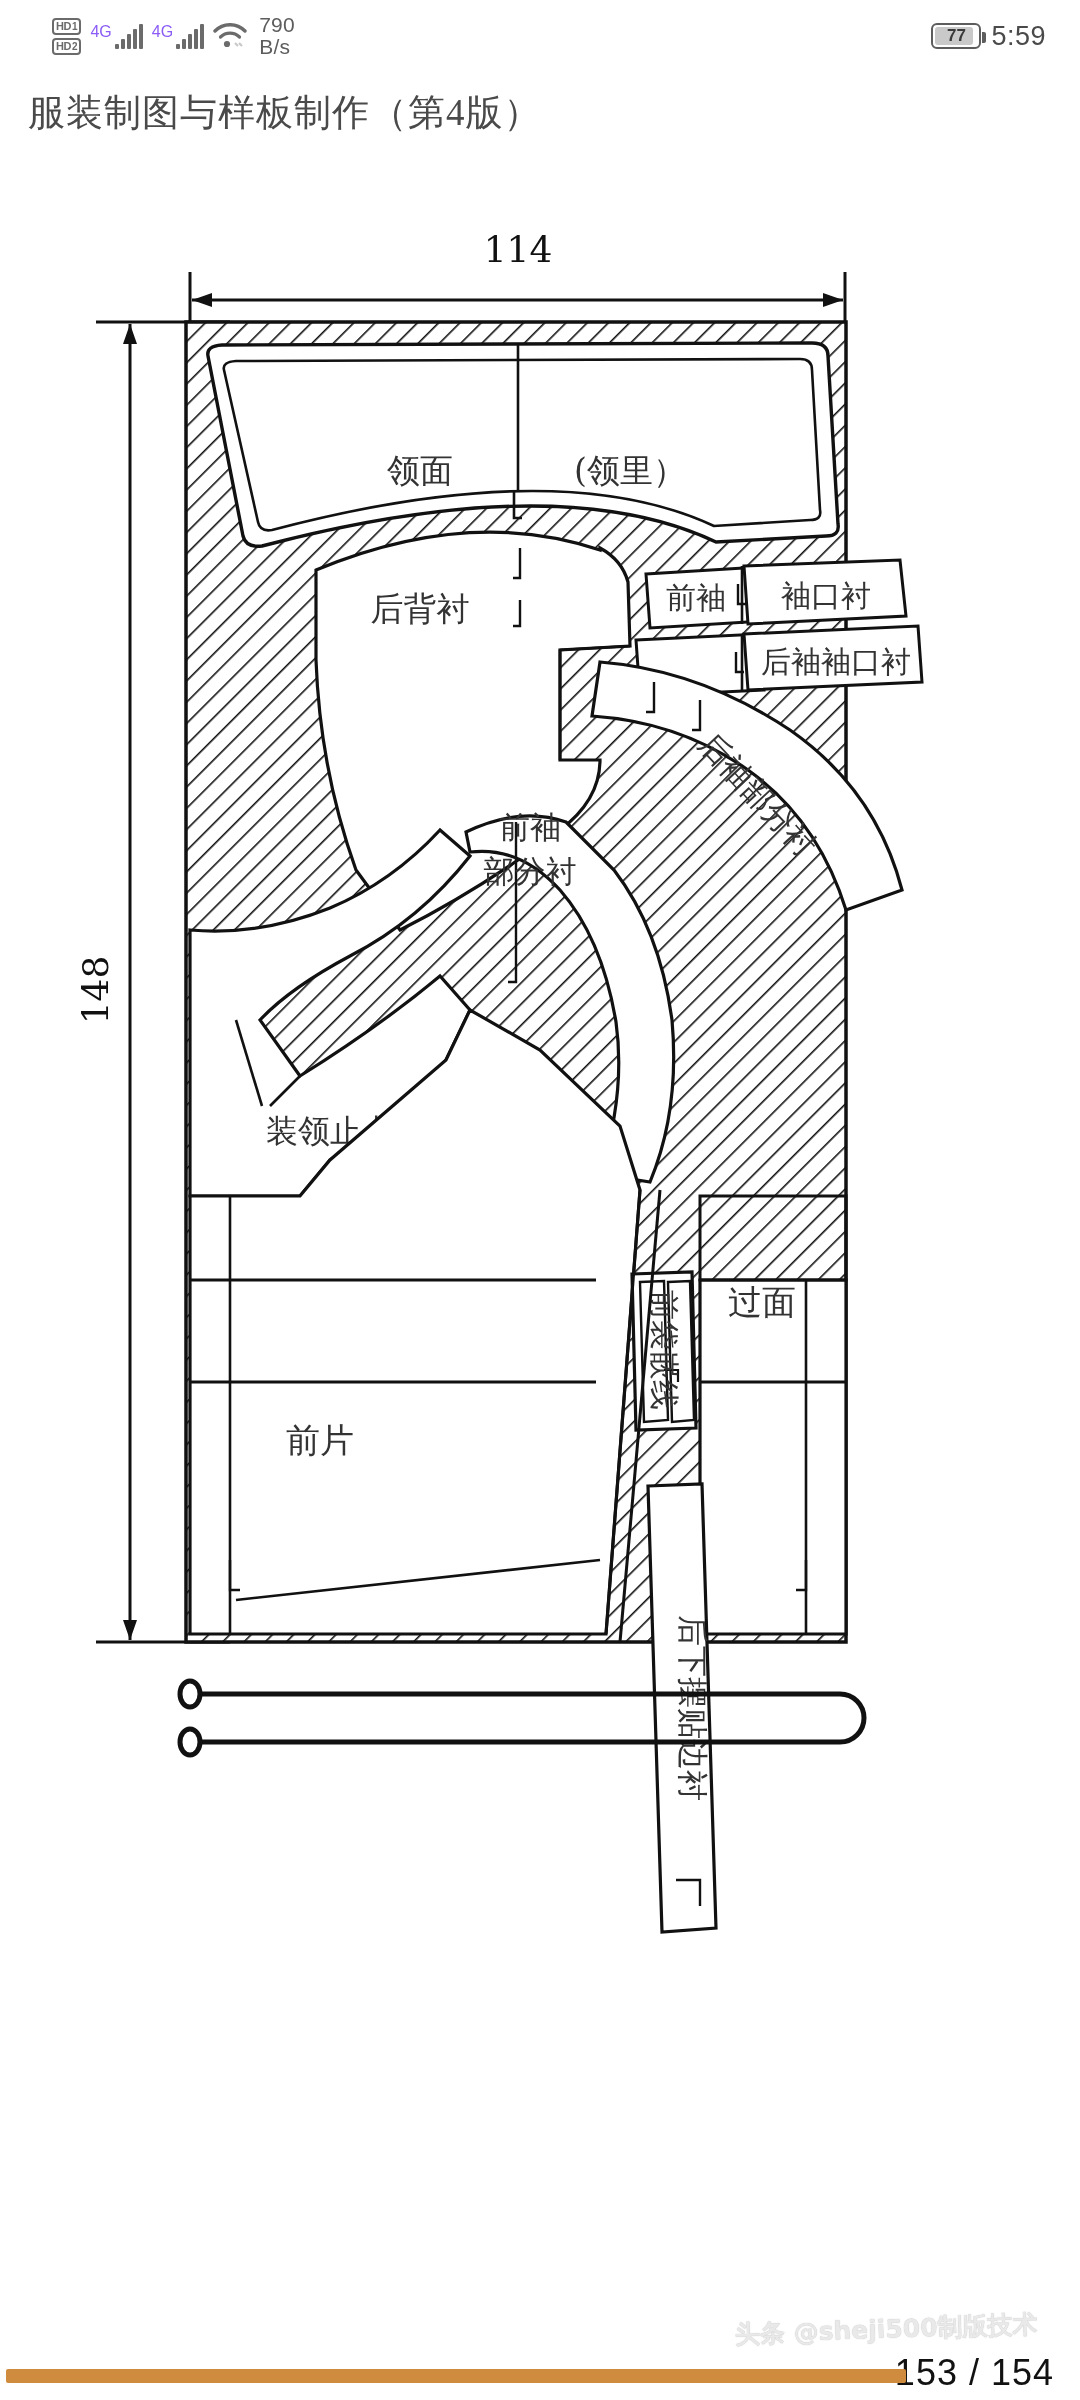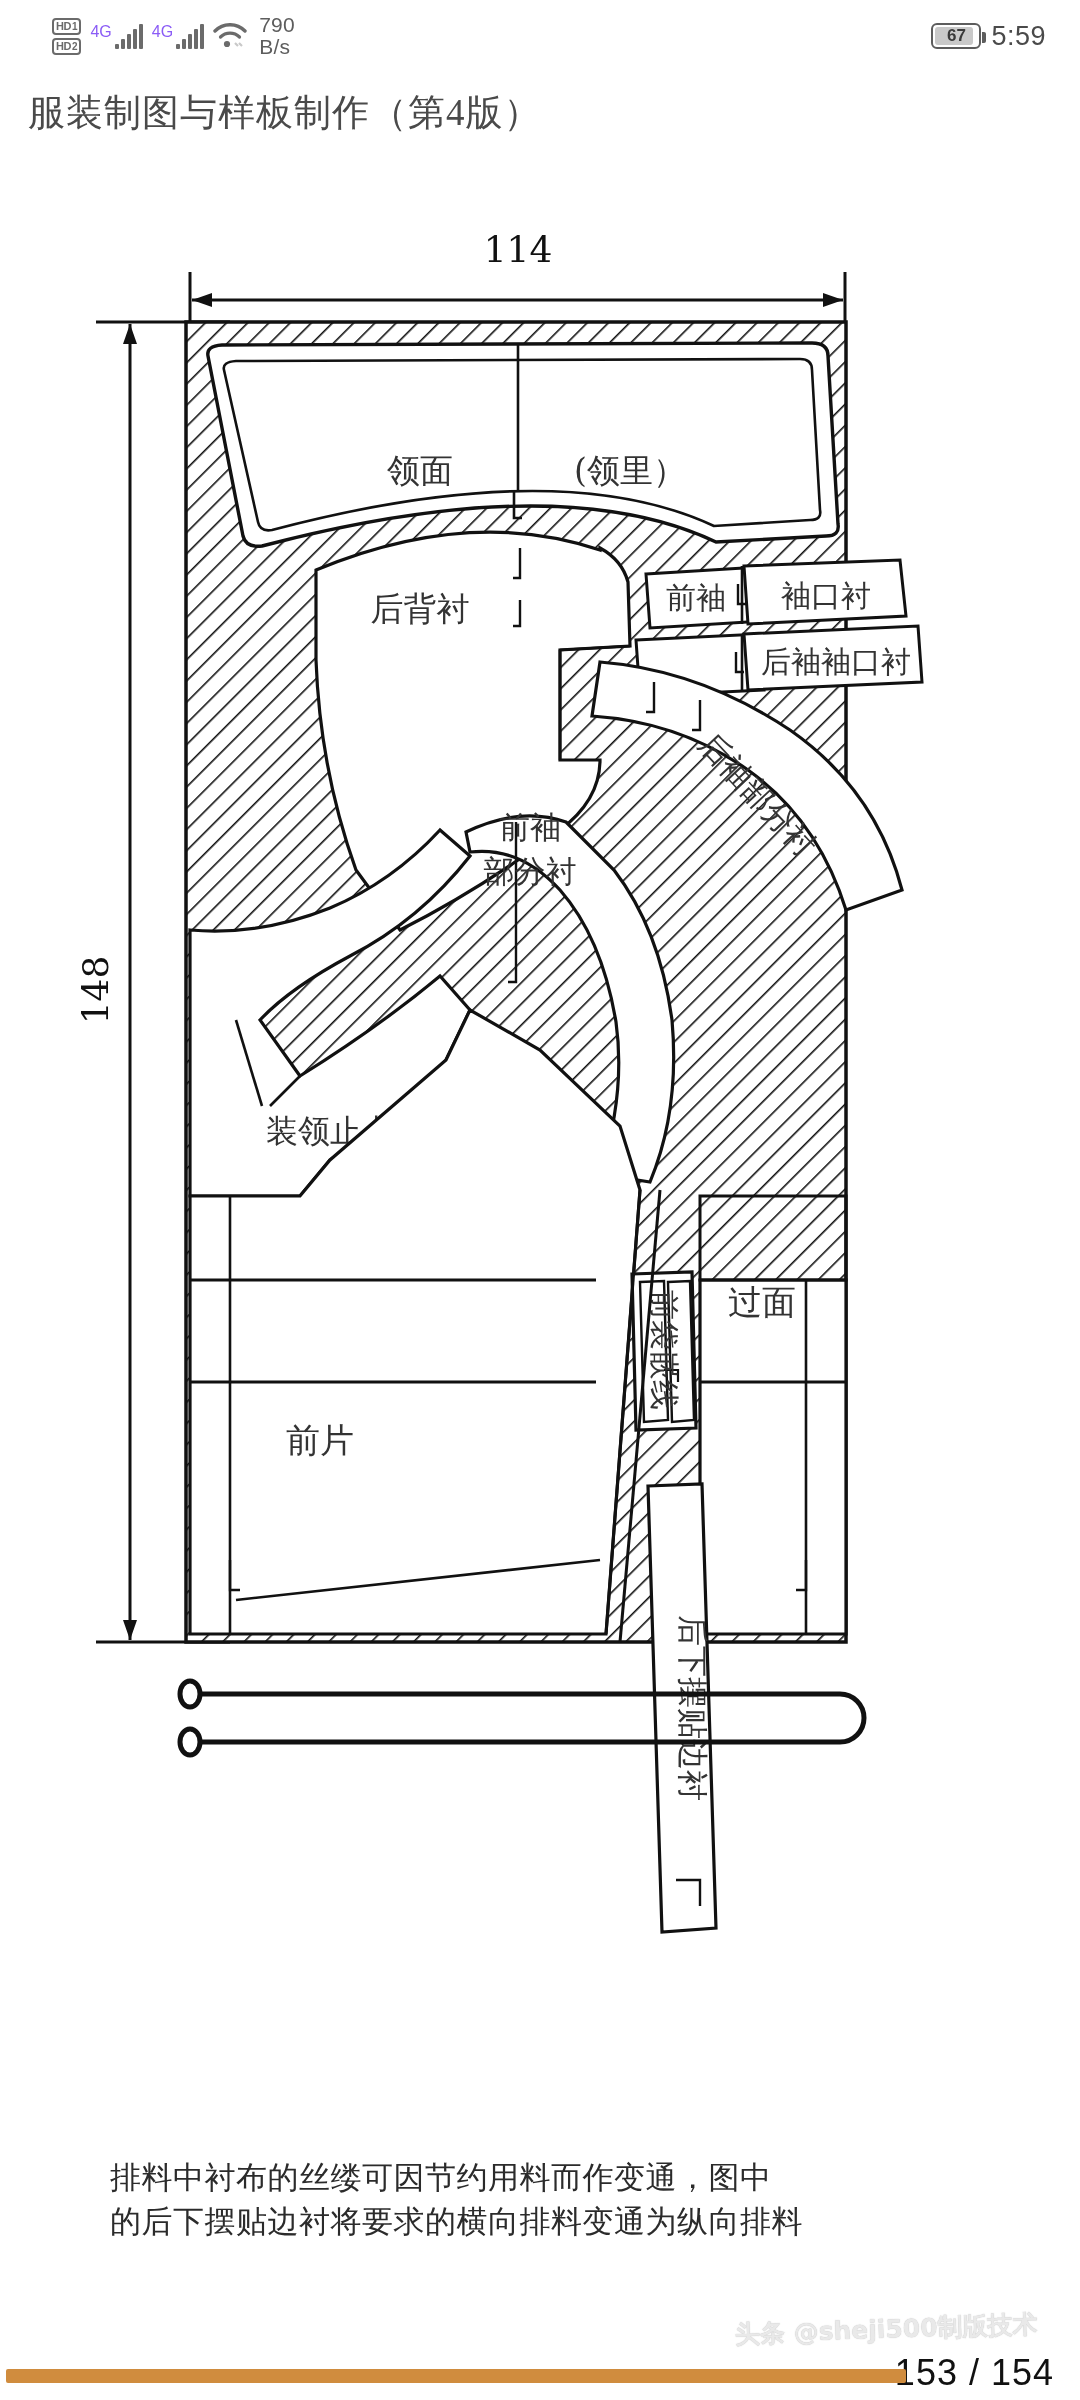--- a/index.html
+++ b/index.html
@@ -142,21 +142,21 @@
 
       <span class="netspeed">
         <span>790</span>
         <span>B/s</span>
       </span>
     </div>
 
     <div class="sb-right">
       <span class="battery">
         <span class="fill"></span>
-        <span class="pct">67</span>
+        <span class="pct">77</span>
       </span>
       <span class="clock">5:59</span>
     </div>
   </div>
 
   <div class="booktitle">服装制图与样板制作（第4版）</div>
 
   <div class="diagram">
   <svg width="1080" height="1900" viewBox="0 0 1080 1900" xmlns="http://www.w3.org/2000/svg">
     <defs>
@@ -349,22 +349,18 @@
     <g>
       <line x1="196" y1="1464" x2="840" y2="1464" stroke="#111" stroke-width="5"></line>
       <line x1="196" y1="1512" x2="840" y2="1512" stroke="#111" stroke-width="5"></line>
       <path d="M840,1464 a24,24 0 0 1 0,48" stroke="#111" stroke-width="5" fill="none"></path>
       <ellipse cx="190" cy="1464" rx="10" ry="13" fill="#fff" stroke="#111" stroke-width="5"></ellipse>
       <ellipse cx="190" cy="1512" rx="10" ry="13" fill="#fff" stroke="#111" stroke-width="5"></ellipse>
     </g>
   </svg>
   </div>
 
-  <div class="caption">
-    <div>排料中衬布的丝缕可因节约用料而作变通，图中</div>
-    <div>的后下摆贴边衬将要求的横向排料变通为纵向排料</div>
-  </div>
 
   <div class="watermark">头条 @sheji500制版技术</div>
   <div class="pagenum">153 / 154</div>
   <div class="progressbar"></div>
 
 </div>
 
 </body></html>

